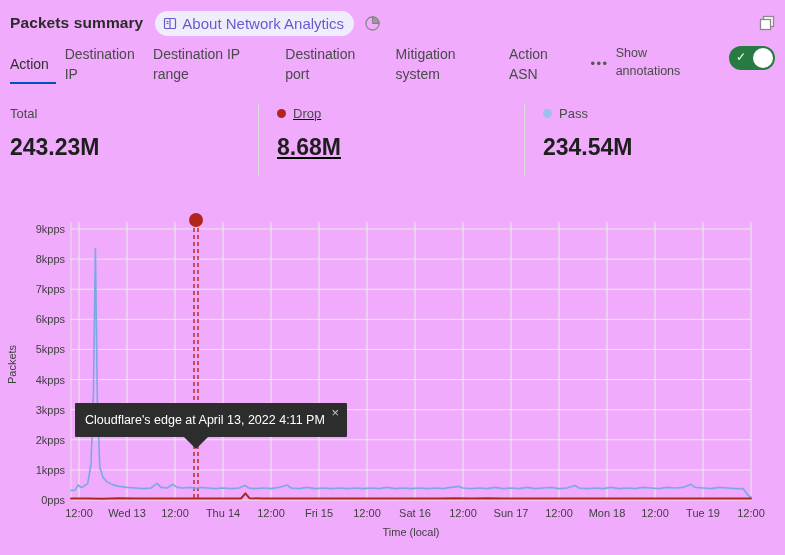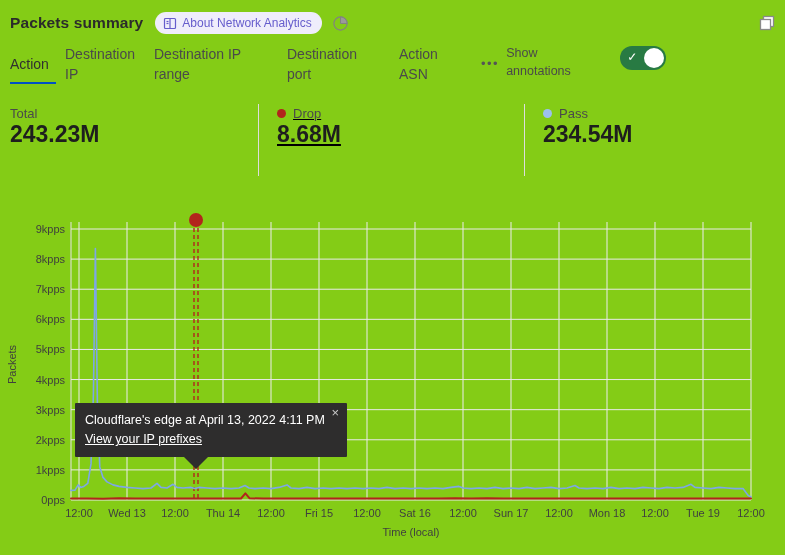--- a/index.html
+++ b/index.html
@@ -1,24 +1,24 @@
 <!DOCTYPE html>
 <html><head>
 <meta charset="utf-8">
 <style>
   * { margin:0; padding:0; box-sizing:border-box; }
   html,body { width:785px; height:555px; background:#fff; overflow:hidden;
               font-family:"Liberation Sans", sans-serif; }
-  #app { position:relative; width:785px; height:555px; background:#84cc16; }
+  #app { position:relative; width:785px; height:555px; background:#f0abfc; }
 
   
   .header { display:flex; align-items:center; padding:10px 10px 0 10px; height:36px; }
   .page-title { font-size:15.5px; font-weight:700; color:#2b2b2b; letter-spacing:.1px; }
   .badge { display:inline-flex; align-items:center; gap:5px; margin-left:12px;
-           background:#efedfb; color:#655ccc; font-size:12px; padding:4px 10px 4px 8px;
+           background:#efedfb; color:#655ccc; font-size:15px; padding:4px 10px 4px 8px;
            border-radius:13px; cursor:pointer; }
   .hdr-icon { margin-left:10px; display:inline-flex; cursor:pointer; }
   .expand { margin-left:auto; display:inline-flex; cursor:pointer; }
 
   
   .tabs { display:flex; align-items:flex-start; padding:8px 10px 0 10px; height:52px; }
   .tab { font-size:14px; color:#4a4a4a; line-height:1.45; cursor:pointer; }
   .tab.active { align-self:center; color:#303030; border-bottom:2.5px solid #0051c3;
                 padding-bottom:8px; margin-top:6px; }
   .t0{width:46px;} .t1{width:72px; margin-left:9px;} .t2{width:92px; margin-left:17px;}
@@ -34,21 +34,21 @@
                   border-radius:50%; background:#fff; }
 
   
   .stats { display:flex; margin-top:16px; height:72px; }
   .stat { padding:2px 0 0 10px; }
   .stat.s0 { width:258px; }
   .stat.s1 { width:266px; border-left:1px solid #ddd; padding-left:18px;text-decoration:underline; }
   .stat.s2 { flex:1; border-left:1px solid #ddd; padding-left:18px; }
   .stat-label { display:flex; align-items:center; gap:7px; font-size:13px; color:#4a4a4a; }
   .dot { width:9px; height:9px; border-radius:50%; flex:none; }
-  .stat-value { margin-top:0; font-size:23px; font-weight:600; color:#1e1e1e; }
+  .stat-value { margin-top:13px; font-size:23px; font-weight:600; color:#1e1e1e; }
 
   
   .chart-wrap { position:absolute; left:0; top:205px; width:785px; height:350px; }
   svg text { font-family:"Liberation Sans", sans-serif; font-size:11px; fill:#3f3f3f; }
 
   
   .tooltip { position:absolute; left:75px; top:198px; width:272px; background:#2e2d2d;
              color:#fff; font-size:12.5px; line-height:1.55; padding:8px 10px 7px 10px;
              border-radius:1px; z-index:5; }
   .tt-line1 { text-align:right; }
@@ -93,20 +93,21 @@
           </g>
         </svg>
     </span>
   </div>
 
   <div class="tabs">
     <div class="tab t0 active" style="border-bottom-color: rgb(0, 81, 195);">Action</div>
     <div class="tab t1">Destination IP</div>
     <div class="tab t2">Destination IP range</div>
     <div class="tab t3">Destination port</div>
+    <div class="tab t4">Mitigation system</div>
     <div class="tab t5">Action ASN</div>
     <div class="more-dots">•••</div>
     <div class="show-ann">Show annotations</div>
     <div class="toggle" style="background: rgb(40, 122, 67);">
       <span class="check">✓</span>
       <span class="knob"></span>
     </div>
   </div>
 
   <div class="stats">
@@ -191,18 +192,17 @@
         <line x1="198" y1="228" x2="198" y2="500" stroke="#b2251c" stroke-width="1.4" stroke-dasharray="4 3"></line>
         <polyline points="71,490.4 75,490.1 78.2,484.9 80.6,487.4 83.8,486.4 87.8,483.4 91,463.9 93.4,394.6 95.4,248.6 97.4,403.6 99.8,466.9 103,477.4 107,481.9 113,484.9 119,486.4 127,487.4 135,488.0 143,488.6 151,488.0 157,483.4 161,487.4 167,488.0 173,484.3 177,487.4 183,488.0 191,487.4 195,488.6 199,487.4 207,488.0 215,488.6 223,488.0 231,488.6 239,488.0 245,485.5 249,488.0 255,488.6 263,488.0 271,488.6 279,487.4 287,484.9 291,488.0 299,488.6 307,487.4 315,488.6 323,488.0 331,488.6 339,488.0 347,488.6 355,488.0 363,488.6 371,488.0 379,488.6 387,487.4 395,488.6 403,488.0 411,488.6 419,488.0 427,488.6 435,488.0 443,488.6 451,487.4 459,486.4 463,488.0 471,488.6 479,488.0 487,488.6 495,487.4 503,488.6 511,488.0 519,488.6 527,487.4 535,488.6 543,488.0 551,487.4 559,488.6 567,488.0 575,485.5 579,488.0 587,488.6 595,488.0 603,488.6 611,487.4 619,488.6 627,488.0 635,488.6 643,487.4 651,488.0 659,488.6 667,487.4 675,488.0 683,487.4 691,484.3 695,487.4 703,488.0 711,488.6 719,487.4 727,488.0 735,488.6 743,488.6 748.2,495.5 751,497.0" fill="none" stroke="#7da7e6" stroke-width="1.6" stroke-linejoin="round" stroke-linecap="round"></polyline>
         <polyline points="71,498.6 87,498.5 103,498.8 119,498.3 135,498.6 151,498.5 167,498.6 183,498.5 199,498.6 215,498.5 231,498.6 241,498.5 245.4,493.4 249.4,498.2 263,498.6 279,498.5 295,498.6 311,498.5 327,498.6 343,498.5 359,498.6 375,498.5 391,498.6 407,498.5 423,498.6 439,498.5 455,498.3 471,498.6 487,498.2 503,498.6 519,498.5 535,498.6 551,498.5 567,498.6 583,498.5 599,498.6 615,498.5 631,498.6 647,498.5 663,498.6 679,498.5 695,498.6 711,498.5 727,498.6 743,498.5 751,498.6" fill="none" stroke="#b2251c" stroke-width="2" stroke-linejoin="round" stroke-linecap="round"></polyline>
         <circle cx="196" cy="220" r="7" fill="#b2251c"></circle>
       </svg>
 
     
     <div class="tooltip">
       <span class="tt-close">×</span>
       <div>Cloudflare's edge at April 13, 2022 4:11 PM</div>
-      <div><span class="tt-link">View your IP prefixes</span></div>
       <div class="tt-arrow" style="left: 109px;"></div>
     </div>
   </div>
 
 </div>
 
 </body></html>

